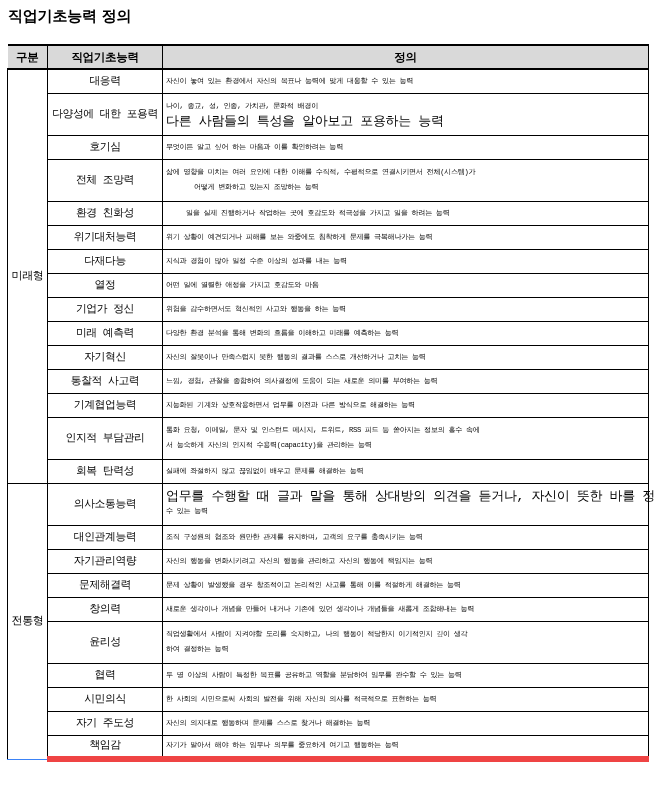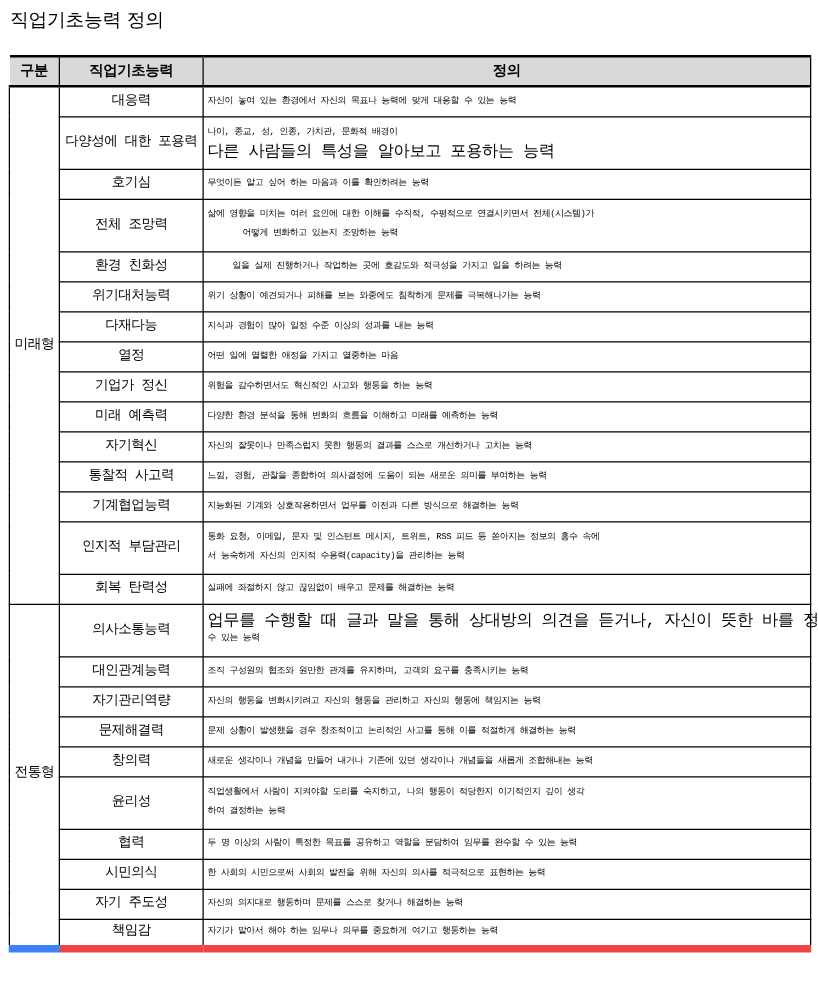--- a/index.html
+++ b/index.html
@@ -18,21 +18,21 @@
     position: relative;
     width: 654px;
     height: 795px;
     box-sizing: border-box;
   }
   .doc-title {
     position: absolute;
     left: 8px;
     top: 6px;
     font-size: 15px;
-    font-weight: normal;
+    font-weight: bold;
     letter-spacing: -0.2px;
     line-height: 20px;
     white-space: nowrap;
   }
   .table-wrap {
     position: absolute;
     left: 7px;
     top: 44px;
     width: 641px;
   }
@@ -77,21 +77,21 @@
     text-align: center;
     vertical-align: middle;
     font-size: 11px;
     letter-spacing: -0.4px;
     border-left: none;
     border-top: none;
     border-bottom: none;
     border-right: 1px solid #000;
   }
   td.group-cell.group-end {
-    border-bottom: 6px solid #3b82f6;
+    border-bottom: 1px solid #3b82f6;
   }
   thead th.head-group {
     border-left: none;
   }
   td.comp-cell {
     text-align: center;
     letter-spacing: -0.4px;
     font-size: 10.8px;
     border-right: 1px solid #000;
     border-left: 1px solid #000;
@@ -174,21 +174,21 @@
           </tr>
           <tr class="r1">
             <td class="comp-cell" style="white-space: nowrap;">다재다능</td>
             <td class="def-cell">
               <span class="line sp" style="font-size: 7.15px;">지식과 경험이 많아 일정 수준 이상의 성과를 내는 능력</span>
             </td>
           </tr>
           <tr class="r1">
             <td class="comp-cell" style="white-space: nowrap;">열정</td>
             <td class="def-cell">
-              <span class="line sp" style="font-size: 7.15px;">어떤 일에 열렬한 애정을 가지고 열중하는 마음</span>
+              <span class="line sp" style="font-size: 7.15px;">어떤 일에 열렬한 애정을 가지고 호감도와 마음</span>
             </td>
           </tr>
           <tr class="r1">
             <td class="comp-cell" style="white-space: nowrap;">기업가 정신</td>
             <td class="def-cell">
               <span class="line sp" style="font-size: 7.15px;">위험을 감수하면서도 혁신적인 사고와 행동을 하는 능력</span>
             </td>
           </tr>
           <tr class="r1">
             <td class="comp-cell" style="white-space: nowrap;">미래 예측력</td>

